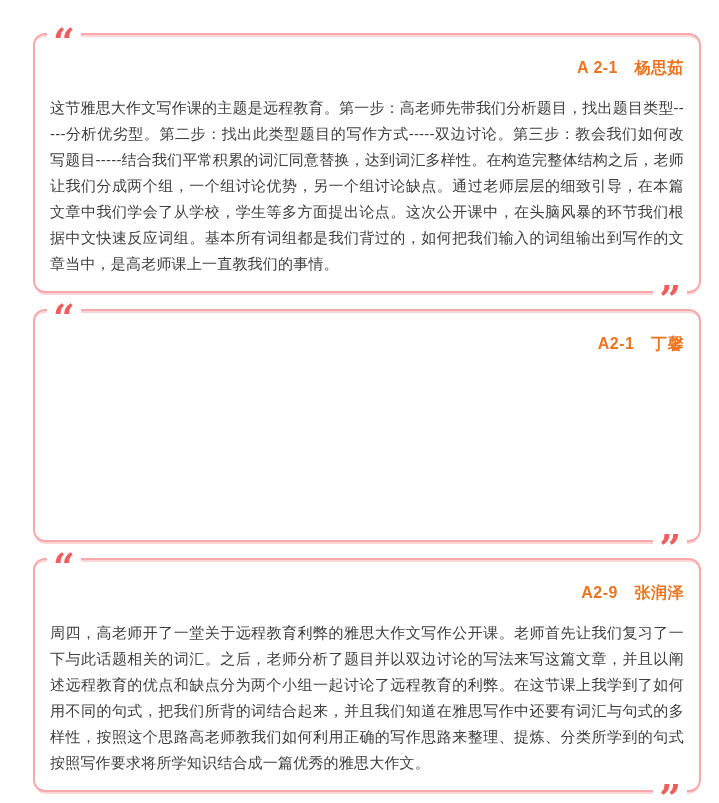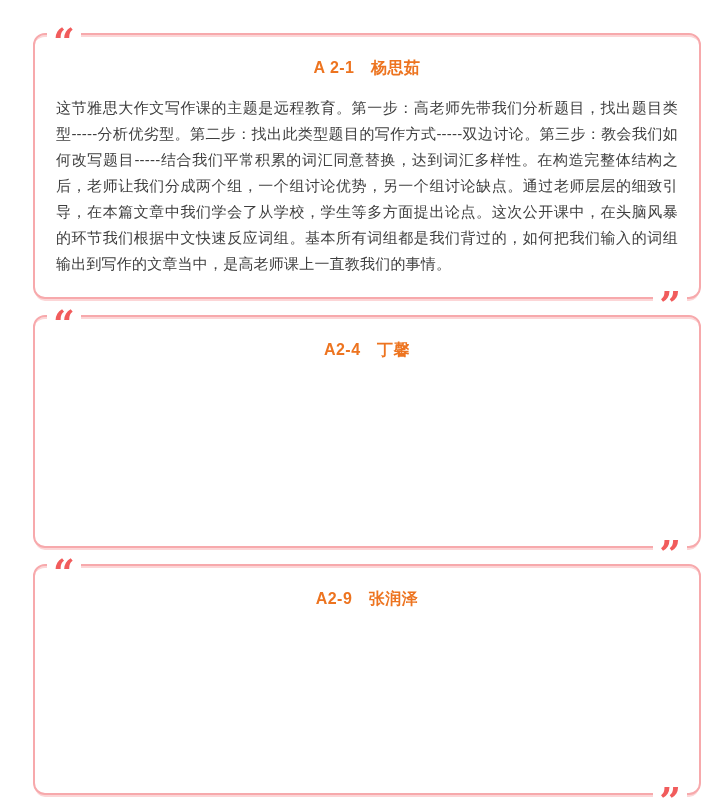--- a/index.html
+++ b/index.html
@@ -32,35 +32,35 @@
     padding:17px 15px 14px;
     
     box-shadow:
       0 4px 0 -2px var(--border-echo),
       inset 0 4px 0 -2px var(--border-echo);
   }
   .quote-card.h1{min-height:254px;}
   .quote-card.h2{min-height:233px;}
   .quote-card.h3{min-height:231px;}
   .card-title{
-    text-align:center;
+    text-align:right;
     color:var(--title);
     font-size:16px;
     font-weight:bold;
     letter-spacing:0.5px;
     margin:6px 0 16px;
     white-space:pre-wrap;
   }
   .card-body{
     color:var(--body);
     font-size:15px;
     line-height:26px;
     letter-spacing:0.2px;
     text-align:justify;
-    margin:6px;
+    margin:0;
   }
   .quote{
     position:absolute;
     color:var(--quote);
     font-size:38px;
     font-weight:bold;
     line-height:1;
     font-family:"DejaVu Serif","Liberation Serif",serif;
     background:#fff;
     padding:0 6px;
@@ -76,23 +76,24 @@
 
   <section class="quote-card h1">
     <span class="quote open">“</span>
     <h2 class="card-title">A 2-1　杨思茹</h2>
     <p class="card-body">这节雅思大作文写作课的主题是远程教育。第一步：高老师先带我们分析题目，找出题目类型-----分析优劣型。第二步：找出此类型题目的写作方式-----双边讨论。第三步：教会我们如何改写题目-----结合我们平常积累的词汇同意替换，达到词汇多样性。在构造完整体结构之后，老师让我们分成两个组，一个组讨论优势，另一个组讨论缺点。通过老师层层的细致引导，在本篇文章中我们学会了从学校，学生等多方面提出论点。这次公开课中，在头脑风暴的环节我们根据中文快速反应词组。基本所有词组都是我们背过的，如何把我们输入的词组输出到写作的文章当中，是高老师课上一直教我们的事情。</p>
     <span class="quote close">”</span>
   </section>
 
   <section class="quote-card h2">
     <span class="quote open">“</span>
-    <h2 class="card-title">A2-4　丁馨</h2>
+    <h2 class="card-title">A2-1　丁馨</h2>
     <span class="quote close">”</span>
   </section>
 
   <section class="quote-card h3">
     <span class="quote open">“</span>
     <h2 class="card-title">A2-9　张润泽</h2>
+    <p class="card-body">周四，高老师开了一堂关于远程教育利弊的雅思大作文写作公开课。老师首先让我们复习了一下与此话题相关的词汇。之后，老师分析了题目并以双边讨论的写法来写这篇文章，并且以阐述远程教育的优点和缺点分为两个小组一起讨论了远程教育的利弊。在这节课上我学到了如何用不同的句式，把我们所背的词结合起来，并且我们知道在雅思写作中还要有词汇与句式的多样性，按照这个思路高老师教我们如何利用正确的写作思路来整理、提炼、分类所学到的句式按照写作要求将所学知识结合成一篇优秀的雅思大作文。</p>
     <span class="quote close">”</span>
   </section>
 
 </div>
 
 </body></html>

